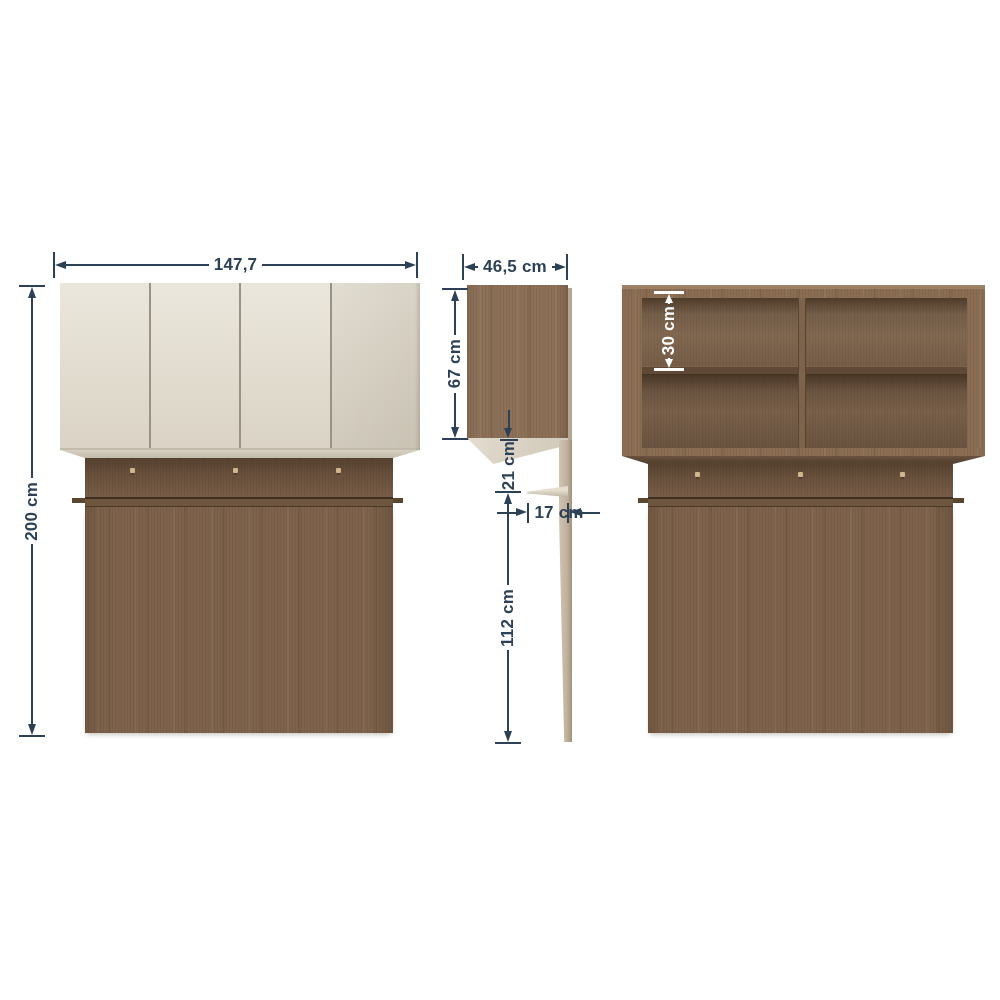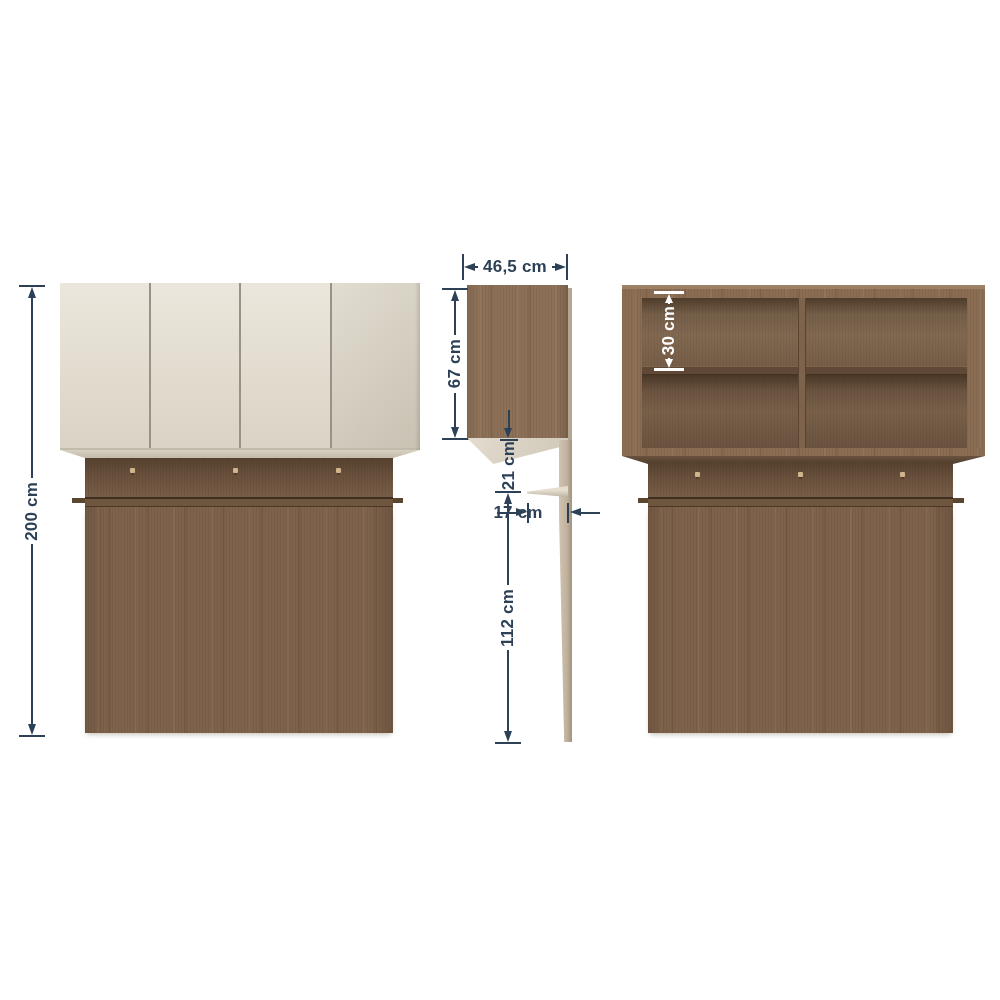--- a/index.html
+++ b/index.html
@@ -134,20 +134,29 @@
     <div class="abs recess" style="left:38px;top:462px;width:305px;height:36px;"></div>
     <span class="hook" style="left:85px;top:472px;"></span>
     <span class="hook" style="left:188px;top:472px;"></span>
     <span class="hook" style="left:290px;top:472px;"></span>
     <div class="abs rail-end" style="left:28px;top:498px;width:12px;height:5px;"></div>
     <div class="abs rail-c" style="left:38px;top:497px;width:305px;height:10px;"></div>
     <div class="abs rail-end" style="left:343px;top:498px;width:11px;height:5px;"></div>
     <div class="abs panel" style="left:38px;top:507px;width:305px;height:226px;"></div>
   </div>
 
+  <div class="dim dh" style="left:53px;top:252px;width:365px;height:26px;">
+    <span class="tk"></span>
+      <span class="al"></span>
+      <span class="ln"></span>
+    <span class="lb">147,7</span>
+    <span class="ln"></span>
+      <span class="ar"></span>
+      <span class="tk"></span>
+  </div>
 
   <div class="dim dv" style="left:19px;top:285px;width:26px;height:452px;">
     <span class="tk"></span>
       <span class="au"></span>
       <span class="ln"></span>
     <span class="lb">200 cm</span>
     <span class="ln"></span>
       <span class="ad"></span>
       <span class="tk"></span>
   </div>
@@ -188,21 +197,21 @@
     <span class="lb">112 cm</span>
     <span class="ln"></span>
       <span class="ad"></span>
       <span class="tk"></span>
   </div>
 
   <div class="dim" style="left:0;top:0;width:0;height:0;">
     <span class="lnh" style="left:497px;top:512px;width:20px;"></span>
     <span class="aR" style="left:516px;top:508px;"></span>
     <span class="tkv" style="left:527px;top:503px;height:20px;"></span>
-    <span class="lbx" style="left:498px;top:504px;width:40px;height:18px;">
+    <span class="lbx" style="left:539px;top:504px;width:40px;height:18px;">
       <span style="white-space:nowrap;">17 cm</span>
     </span>
     <span class="tkv" style="left:567px;top:503px;height:20px;"></span>
     <span class="aL" style="left:570px;top:508px;"></span>
     <span class="lnh" style="left:581px;top:512px;width:19px;"></span>
   </div>
 
   <div class="dim dv white" style="left:654px;top:291px;width:30px;height:80px;">
     <span class="tk"></span>
       <span class="au"></span>

